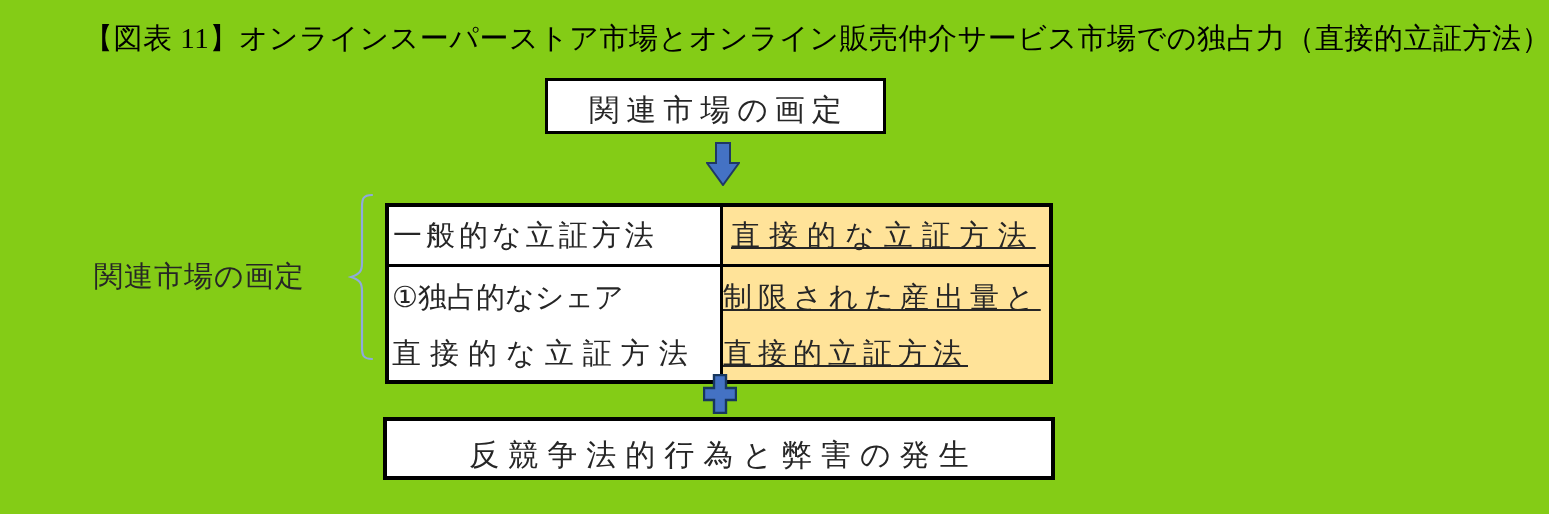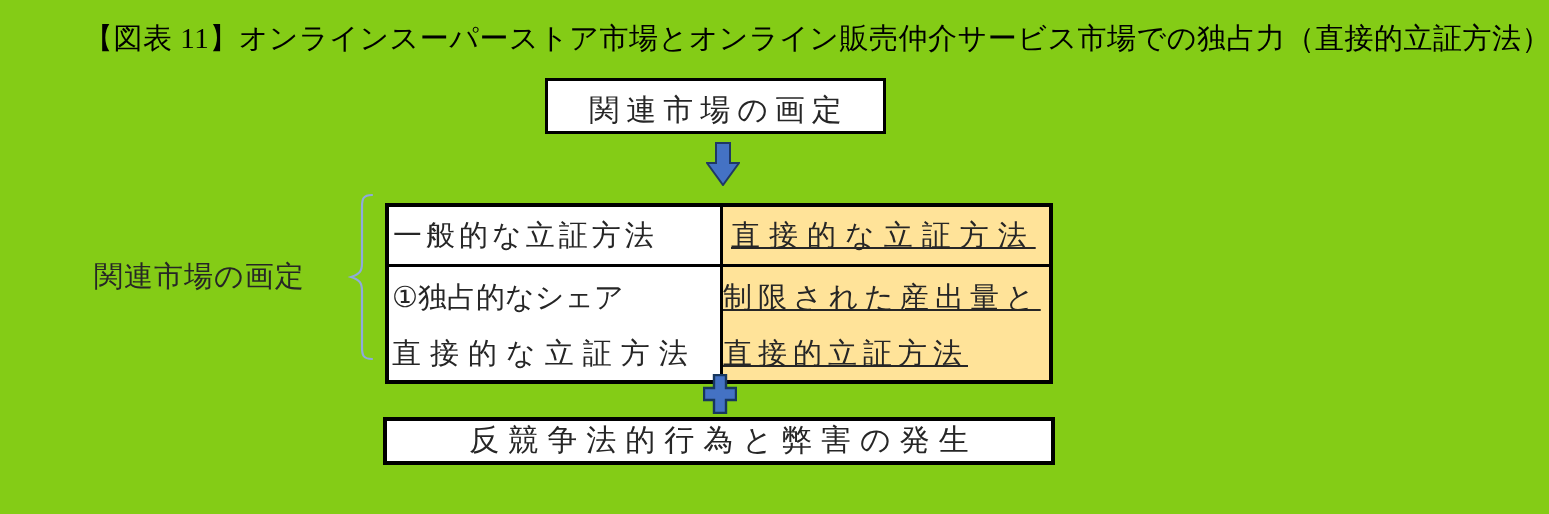--- a/index.html
+++ b/index.html
@@ -24,21 +24,21 @@
     white-space:nowrap;letter-spacing:0.5px;
   }
   
   .box{
     position:absolute;box-sizing:border-box;
     border:3px solid var(--line);background:#fff;
     display:flex;align-items:flex-end;justify-content:center;
     white-space:nowrap;
   }
   .top-box{left:545px;top:78px;width:341px;height:56px;font-size:30px;letter-spacing:7px;text-indent:7px;}
-  .bottom-box{left:383px;top:417px;width:672px;height:48px;border-width:4px;font-size:30px;letter-spacing:9px;text-indent:9px;}
+  .bottom-box{left:383px;top:417px;width:672px;height:63px;border-width:4px;font-size:30px;letter-spacing:9px;text-indent:9px;}
   
   .arrow-down{position:absolute;left:706px;top:142px;}
   .plus{position:absolute;left:703px;top:374px;}
   .brace{position:absolute;left:347px;top:193px;}
   
   .proof-table{
     position:absolute;left:385px;top:203px;width:668px;height:181px;
     box-sizing:border-box;border:4px solid var(--line);
     display:grid;grid-template-columns:334px 1fr;grid-template-rows:60px 1fr;
     font-size:29px;

